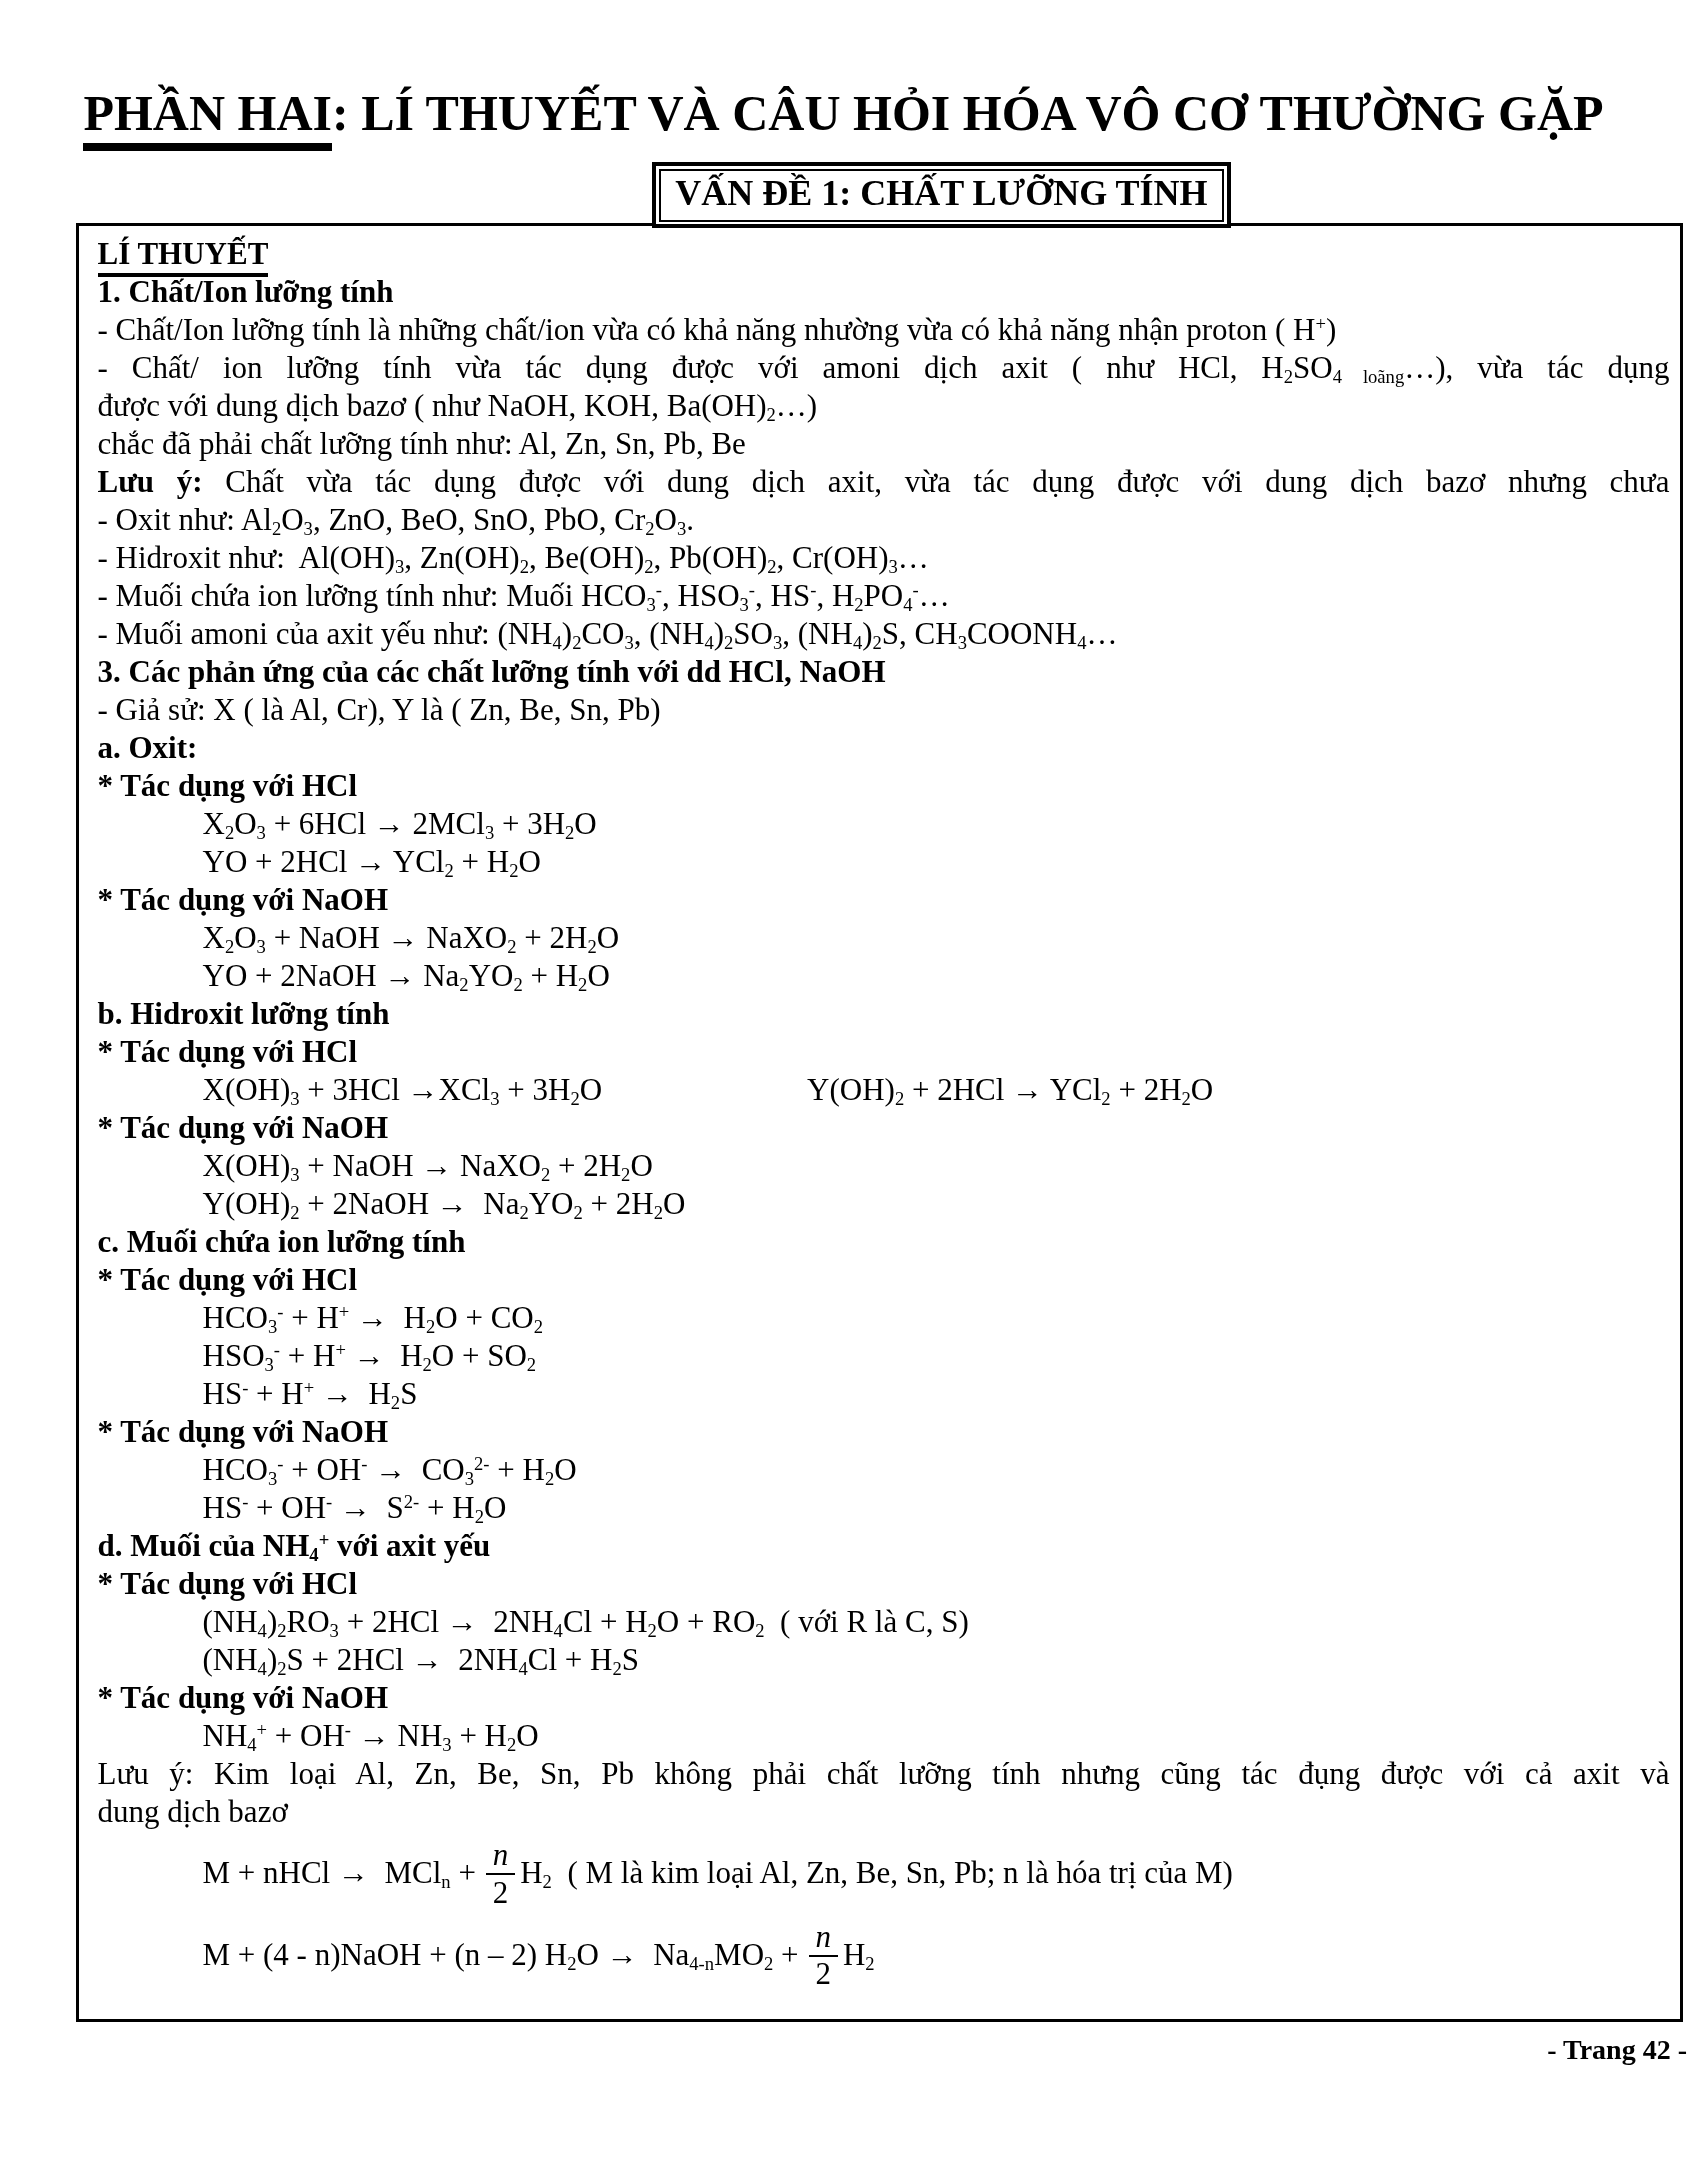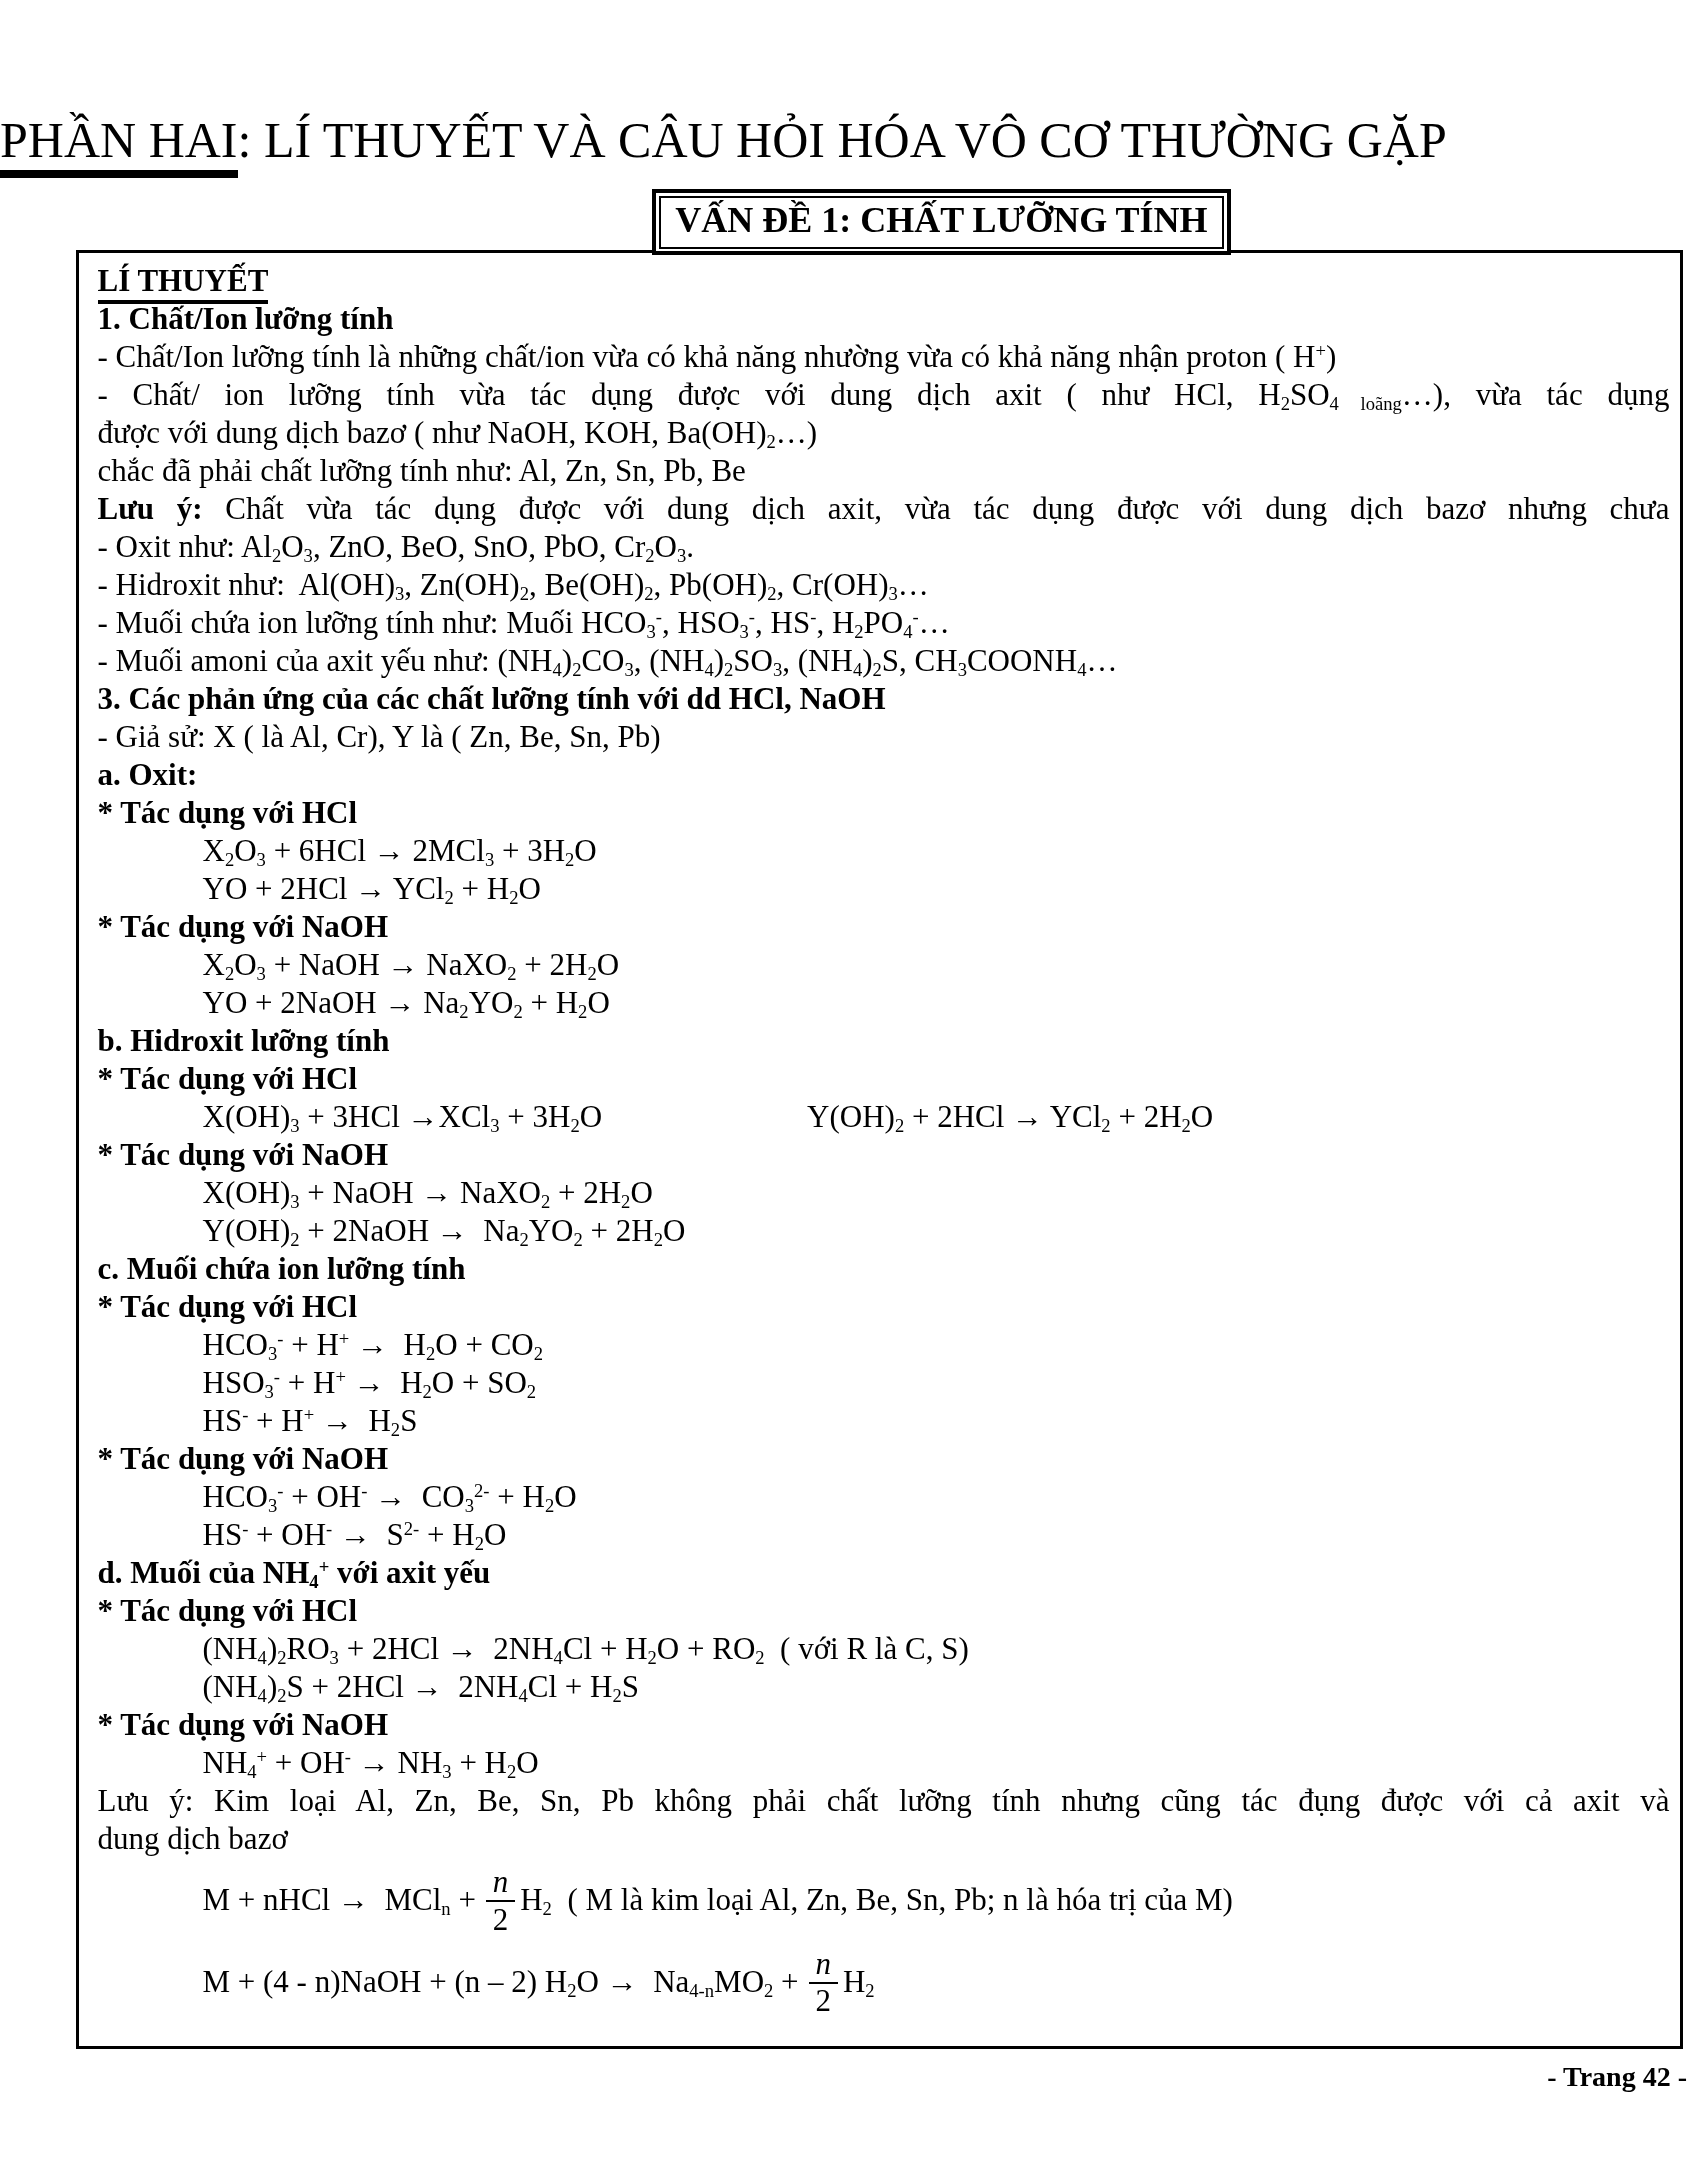--- a/index.html
+++ b/index.html
@@ -1,20 +1,20 @@
 <!DOCTYPE html>
 <html style="font-size:10.6px"><head>
 <meta charset="utf-8">
 <style>
   html,body{margin:0;padding:0;background:#ffffff;}
   body{width:1687px;height:2183px;color:#000;
        font-family:"Liberation Serif","DejaVu Serif",serif;}
   .page{position:relative;width:1687px;height:2183px;overflow:hidden;}
 
-  .title{padding-top:114px;font-size:50px;font-weight:normal;
+  .title{padding-top:87px;text-align:center;font-size:50px;font-weight:bold;
          line-height:1.05;white-space:pre-wrap;}
   .title .ul-part{border-bottom:8.6px solid #000;padding-bottom:2px;}
 
   .problem-box{position:relative;z-index:2;background:#fff;width:fit-content;
                margin:22.5px 0 -5.3px 652px;border:4px solid #000;padding:2.6px;}
   .problem-box-inner{border:2px solid #000;padding:2.6px 14.6px 5.3px 14.6px;
                      font-size:36px;font-weight:bold;line-height:1.15;text-align:right;}
 
   .main-box{position:relative;z-index:1;margin-left:76px;width:1607px;
             box-sizing:border-box;border:3.3px solid #000;
@@ -51,21 +51,21 @@
 
   <div class="problem-box">
     <div class="problem-box-inner">VẤN ĐỀ 1: CHẤT LƯỠNG TÍNH</div>
   </div>
 
   <div class="main-box">
     <div id="content">
         <div class="line"><span class="bold ul">LÍ THUYẾT</span></div>
         <div class="line"><span class="bold">1. Chất/Ion lưỡng tính</span></div>
         <div class="line"><span>- Chất/Ion lưỡng tính là những chất/ion vừa có khả năng nhường vừa có khả năng nhận proton ( H</span><sup>+</sup><span>)</span></div>
-        <div class="line jf"><span>- Chất/ ion lưỡng tính vừa tác dụng được với dung dịch axit ( như HCl, H</span><sub>2</sub><span>SO</span><sub>4 loãng</sub><span>…), vừa tác dụng</span></div>
+        <div class="line jf"><span>- Chất/ ion lưỡng tính vừa tác dụng được với amoni dịch axit ( như HCl, H</span><sub>2</sub><span>SO</span><sub>4 loãng</sub><span>…), vừa tác dụng</span></div>
         <div class="line"><span>được với dung dịch bazơ ( như NaOH, KOH, Ba(OH)</span><sub>2</sub><span>…)</span></div>
         <div class="line"><span>chắc đã phải chất lưỡng tính như: Al, Zn, Sn, Pb, Be</span></div>
         <div class="line jf"><span class="bold">Lưu ý:</span><span> Chất vừa tác dụng được với dung dịch axit, vừa tác dụng được với dung dịch bazơ nhưng chưa</span></div>
         <div class="line"><span>- Oxit như: Al</span><sub>2</sub><span>O</span><sub>3</sub><span>, ZnO, BeO, SnO, PbO, Cr</span><sub>2</sub><span>O</span><sub>3</sub><span>.</span></div>
         <div class="line"><span>- Hidroxit như:  Al(OH)</span><sub>3</sub><span>, Zn(OH)</span><sub>2</sub><span>, Be(OH)</span><sub>2</sub><span>, Pb(OH)</span><sub>2</sub><span>, Cr(OH)</span><sub>3</sub><span>…</span></div>
         <div class="line"><span>- Muối chứa ion lưỡng tính như: Muối HCO</span><sub>3</sub><sup>-</sup><span>, HSO</span><sub>3</sub><sup>-</sup><span>, HS</span><sup>-</sup><span>, H</span><sub>2</sub><span>PO</span><sub>4</sub><sup>-</sup><span>…</span></div>
         <div class="line"><span>- Muối amoni của axit yếu như: (NH</span><sub>4</sub><span>)</span><sub>2</sub><span>CO</span><sub>3</sub><span>, (NH</span><sub>4</sub><span>)</span><sub>2</sub><span>SO</span><sub>3</sub><span>, (NH</span><sub>4</sub><span>)</span><sub>2</sub><span>S, CH</span><sub>3</sub><span>COONH</span><sub>4</sub><span>…</span></div>
         <div class="line"><span class="bold">3. Các phản ứng của các chất lưỡng tính với dd HCl, NaOH</span></div>
         <div class="line"><span>- Giả sử: X ( là Al, Cr), Y là ( Zn, Be, Sn, Pb)</span></div>
         <div class="line"><span class="bold">a. Oxit:</span></div>

